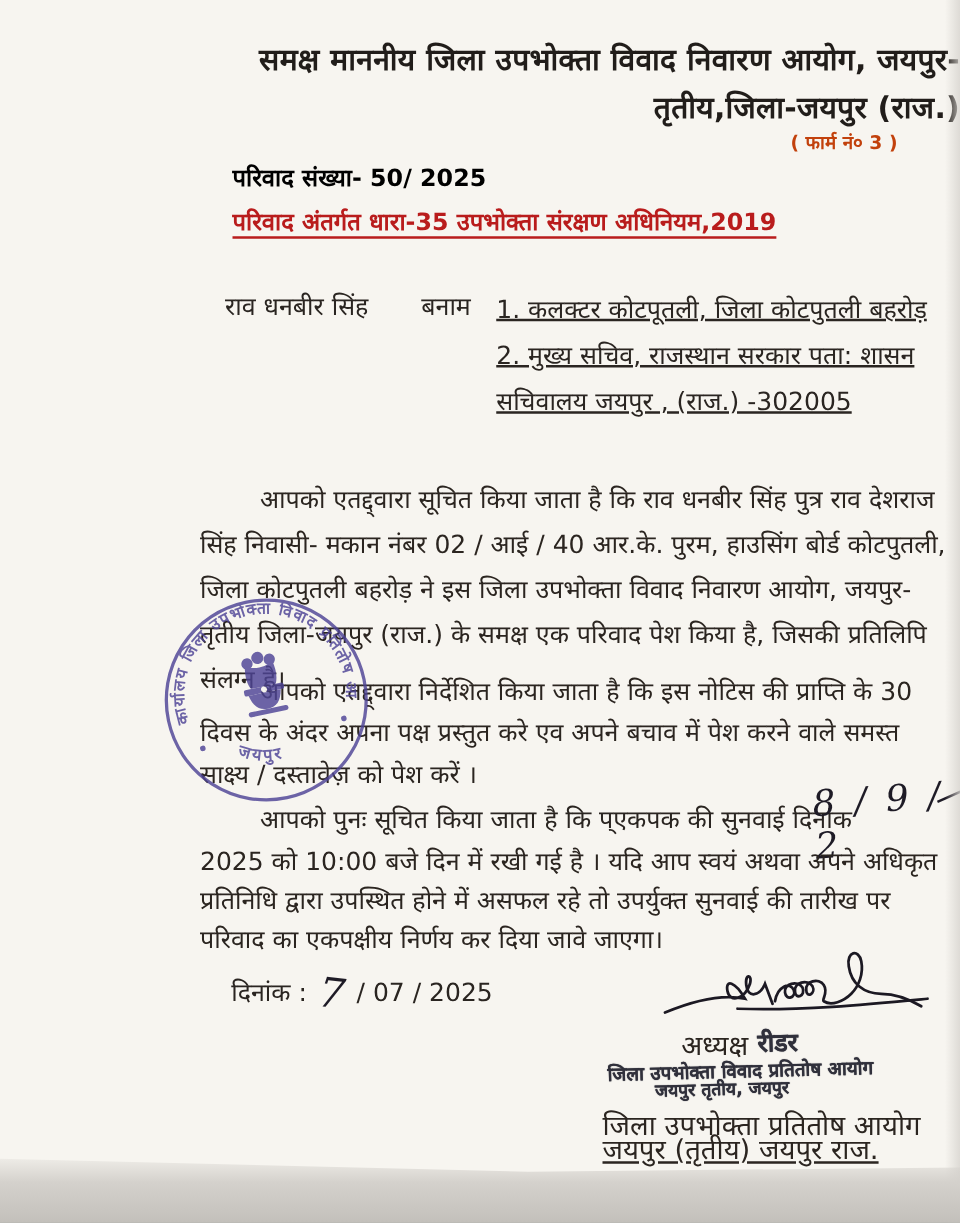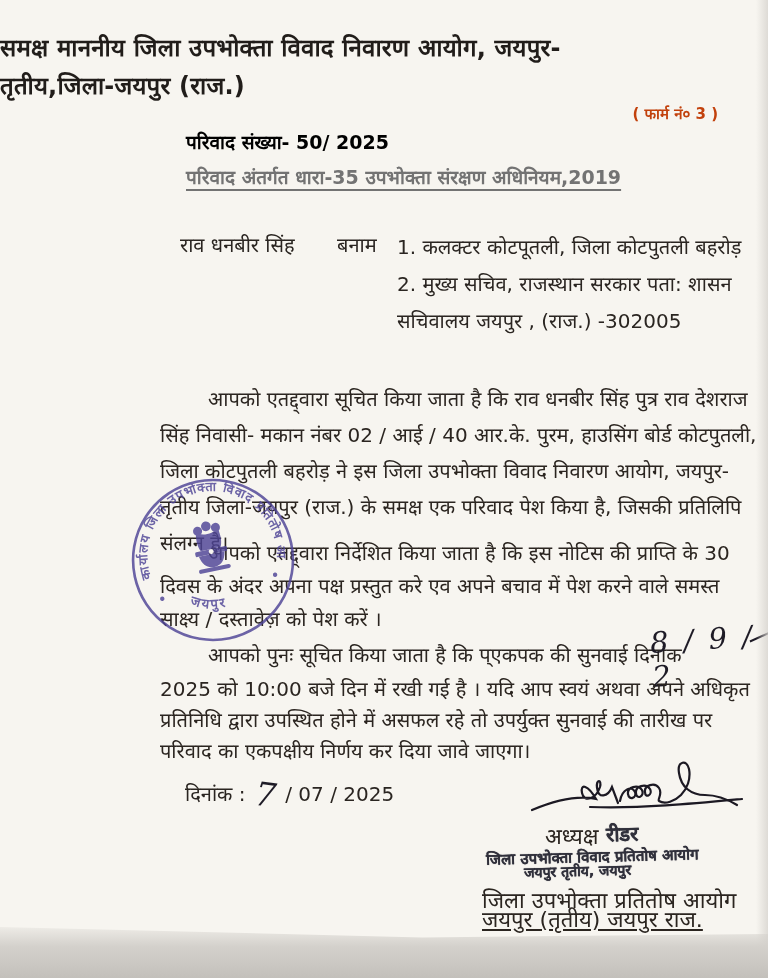--- a/index.html
+++ b/index.html
@@ -11,44 +11,44 @@
     margin: 0 auto;
     background: #f7f5f0;
     overflow: hidden;
     color: #2a2521;
   }
   .abs { position: absolute; }
   .nowrap { white-space: nowrap; }
 
   
   .court-title {
-    left: 0; right: 0; text-align: left;
+    left: 0; right: 0; text-align: right;
     font-weight: bold; font-size: 24px; color: #211d1a;
     letter-spacing: 0.2px;
   }
   .form-no {
     right: 50px; top: 103px;
     font-weight: bold; font-size: 15px; color: #c2410c;
   }
   .case-no {
     left: 186px; top: 129px;
     font-weight: bold; font-size: 19px; color: #000000;
   }
   .act-line {
     left: 186px; top: 164px;
-    font-weight: bold; font-size: 19px; color: #737373;
+    font-weight: bold; font-size: 19px; color: #b91c1c;
     text-decoration: underline;
     text-underline-offset: 5px;
     text-decoration-thickness: 1.5px;
   }
 
   
   .party-name { left: 180px; top: 231px; font-size: 20px; }
   .versus { left: 337px; top: 231px; font-size: 20px; }
-  .respondents { left: 397px; top: 229px; width: 360px; font-size: 20px; }
+  .respondents { left: 397px; top: 229px; width: 360px; font-size: 20px; text-decoration: underline; }
   .respondents .line { line-height: 37px; white-space: nowrap; }
 
   
   .para { left: 160px; width: 592px; font-size: 20px; color: #2b2520; }
   .para .line { white-space: nowrap; }
   .para .line:first-child { text-indent: 48px; }
   .para1 { top: 381px; } .para1 .line { line-height: 36px; }
   .para2 { top: 537px; } .para2 .line { line-height: 33px; }
   .para3-l1 { left: 160px; top: 641px; font-size: 20px; padding-left: 48px; white-space: nowrap; }
   .para3-rest { top: 674px; } .para3-rest .line { line-height: 31px; }

